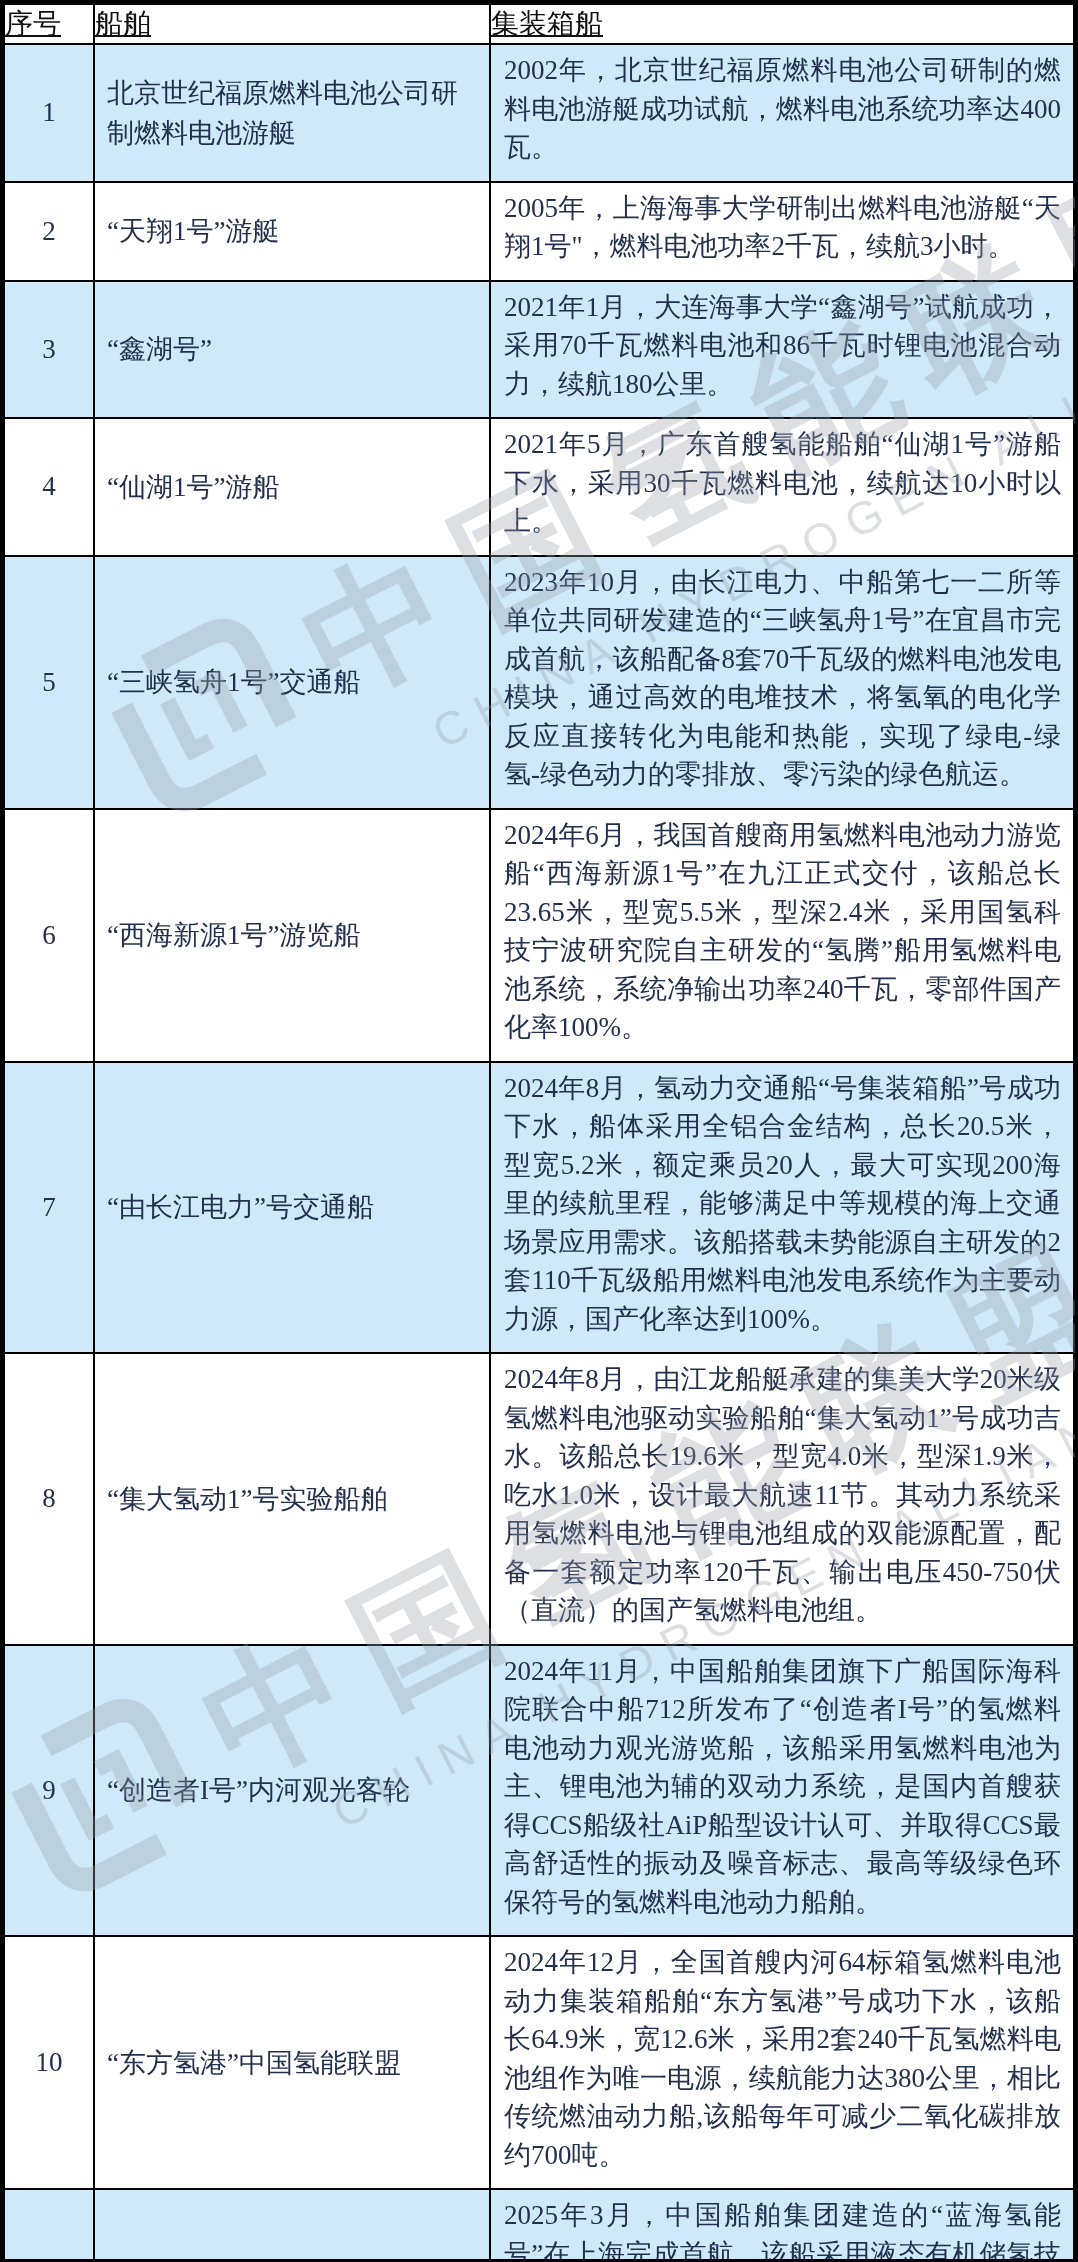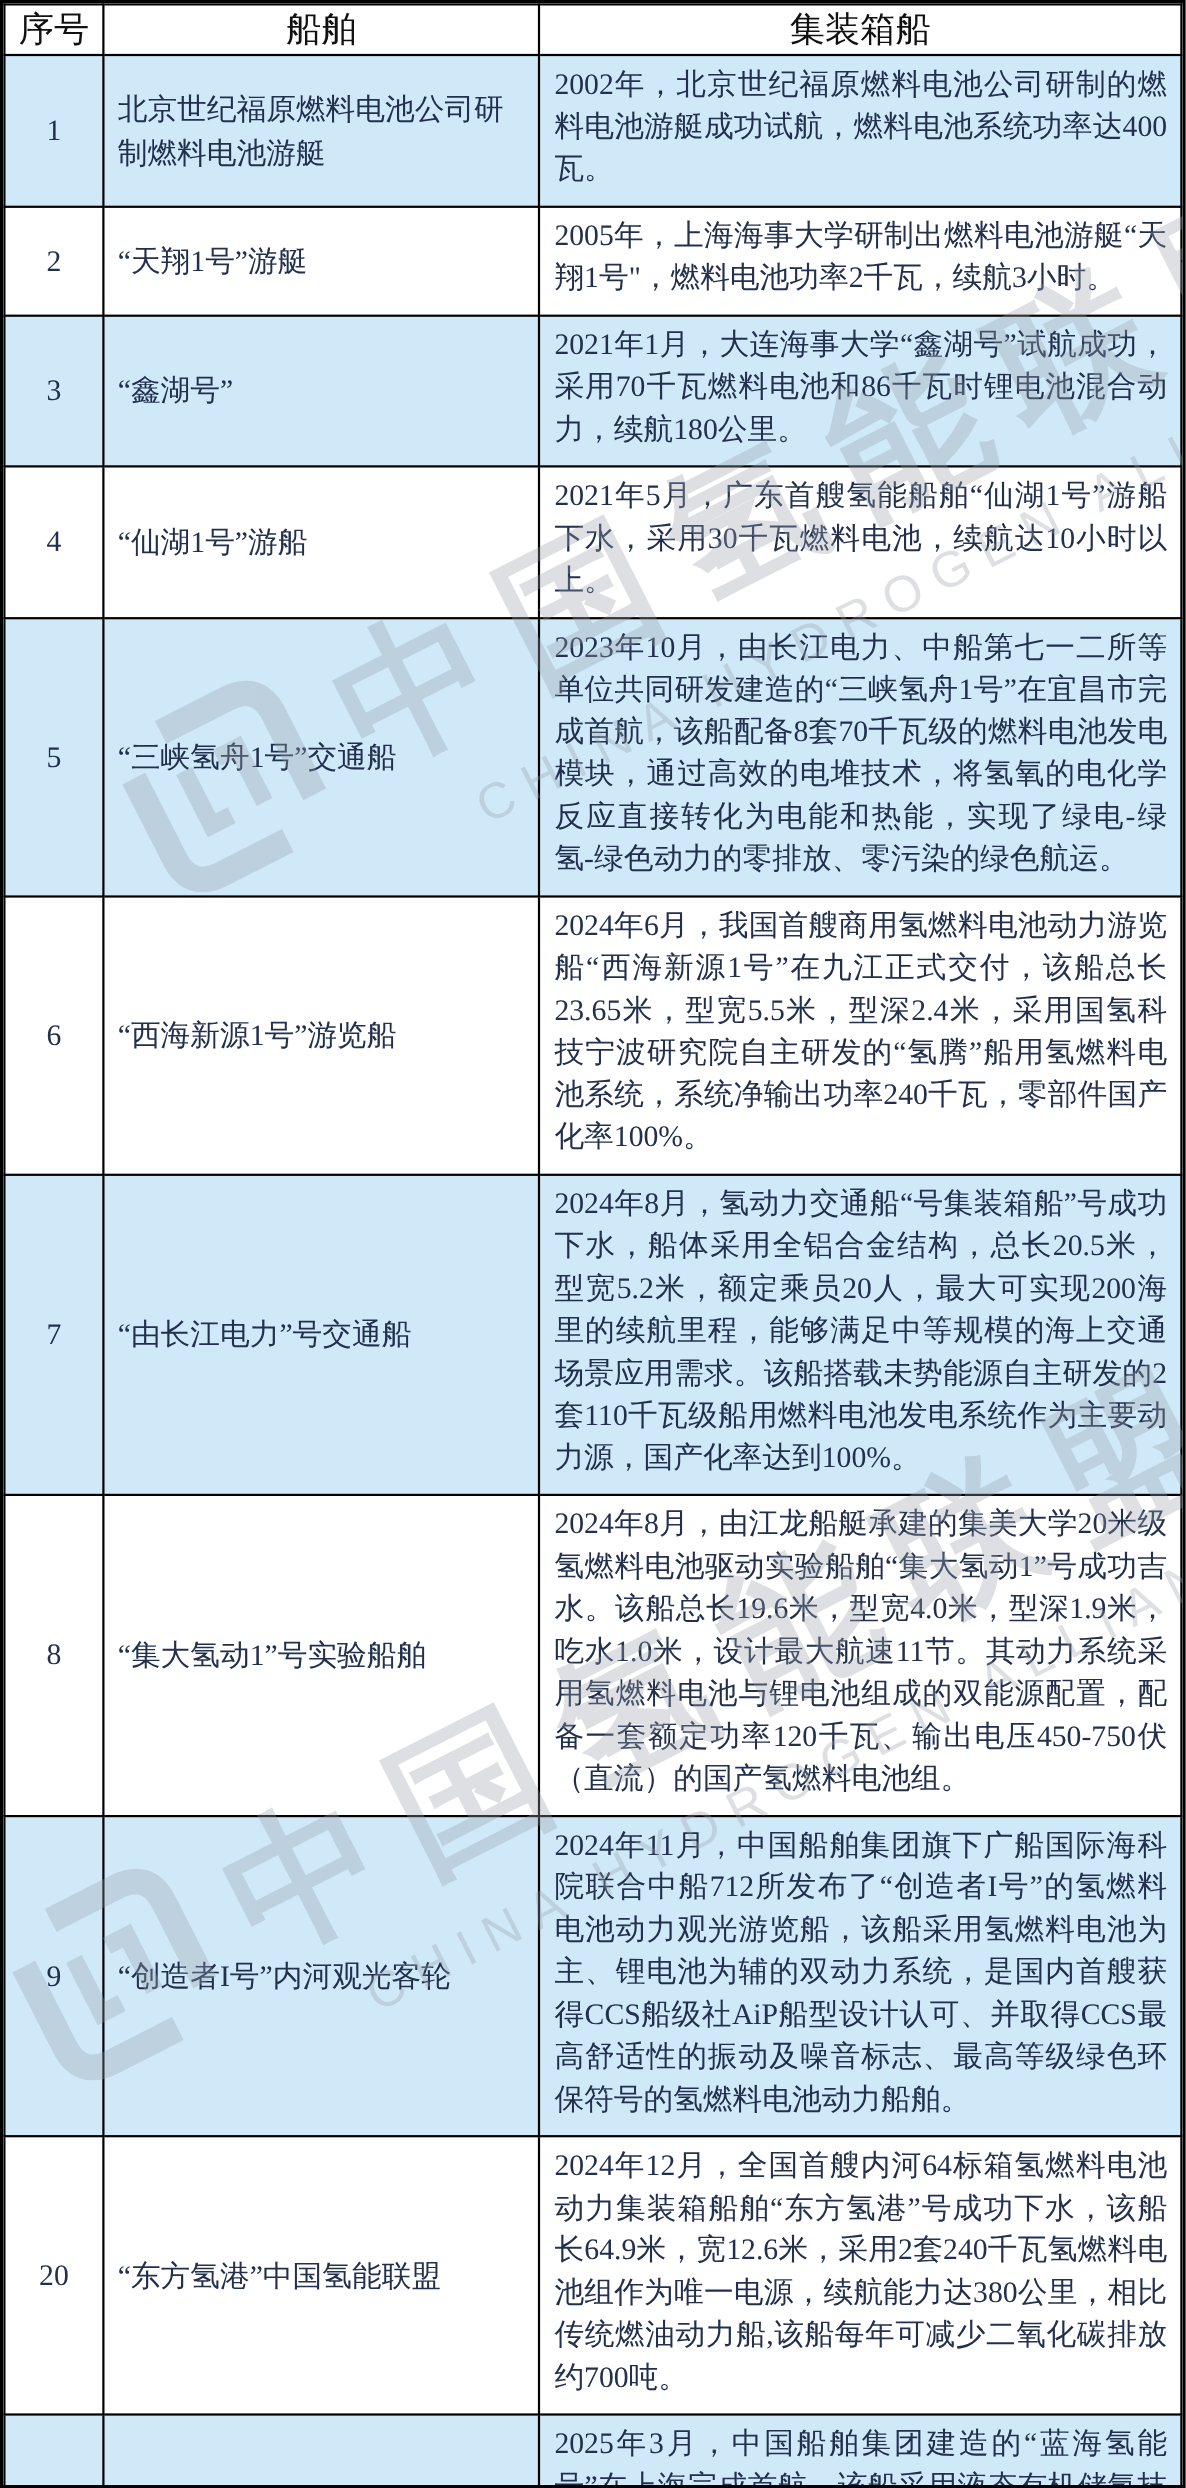--- a/index.html
+++ b/index.html
@@ -49,24 +49,25 @@
   }
   table.ship-table col.c-no   { width:90px; }
   table.ship-table col.c-ship { width:396px; }
   th, td {
     border:2px solid var(--border_black);
     vertical-align:middle;
     color:var(--body_text);
   }
   thead tr { height:38px; background:#ffffff; }
   thead th {
-    font-size:32px;
+    font-size:28px;
     font-weight:normal;
-    text-align:center;
+    text-align:left;
     color:var(--header_text);
+    text-decoration:underline;
   }
   td.no-cell {
     text-align:center;
     font-size:27px;
   }
   td.ship-cell {
     font-size:27px;
     line-height:40px;
     padding:4px 8px 4px 12px;
     text-align:left;
@@ -183,21 +184,21 @@
         <td class="no-cell">8</td>
         <td class="ship-cell">“集大氢动1”号实验船舶</td>
         <td class="info-cell">2024年8月，由江龙船艇承建的集美大学20米级氢燃料电池驱动实验船舶“集大氢动1”号成功吉水。该船总长19.6米，型宽4.0米，型深1.9米，吃水1.0米，设计最大航速11节。其动力系统采用氢燃料电池与锂电池组成的双能源配置，配备一套额定功率120千瓦、输出电压450-750伏（直流）的国产氢燃料电池组。</td>
       </tr>
       <tr class="r9">
         <td class="no-cell">9</td>
         <td class="ship-cell">“创造者I号”内河观光客轮</td>
         <td class="info-cell">2024年11月，中国船舶集团旗下广船国际海科院联合中船712所发布了“创造者I号”的氢燃料电池动力观光游览船，该船采用氢燃料电池为主、锂电池为辅的双动力系统，是国内首艘获得CCS船级社AiP船型设计认可、并取得CCS最高舒适性的振动及噪音标志、最高等级绿色环保符号的氢燃料电池动力船舶。</td>
       </tr>
       <tr class="r10">
-        <td class="no-cell">20</td>
+        <td class="no-cell">10</td>
         <td class="ship-cell">“东方氢港”中国氢能联盟</td>
         <td class="info-cell">2024年12月，全国首艘内河64标箱氢燃料电池动力集装箱船舶“东方氢港”号成功下水，该船长64.9米，宽12.6米，采用2套240千瓦氢燃料电池组作为唯一电源，续航能力达380公里，相比传统燃油动力船,该船每年可减少二氧化碳排放约700吨。</td>
       </tr>
       <tr class="r11">
         <td class="no-cell">11</td>
         <td class="ship-cell">“蓝海氢能号”集装箱船</td>
         <td class="info-cell">2025年3月，中国船舶集团建造的“蓝海氢能号”在上海完成首航，该船采用液态有机储氢技术，续航力达到5000海里，预计年减碳量相当于种植130万棵树。</td>
       </tr>
 
     </tbody>

